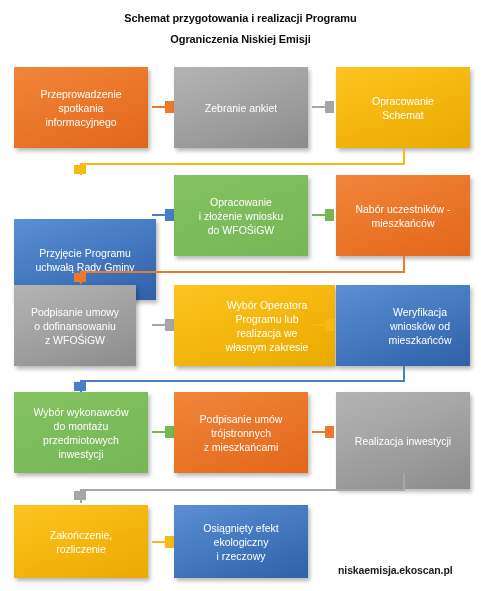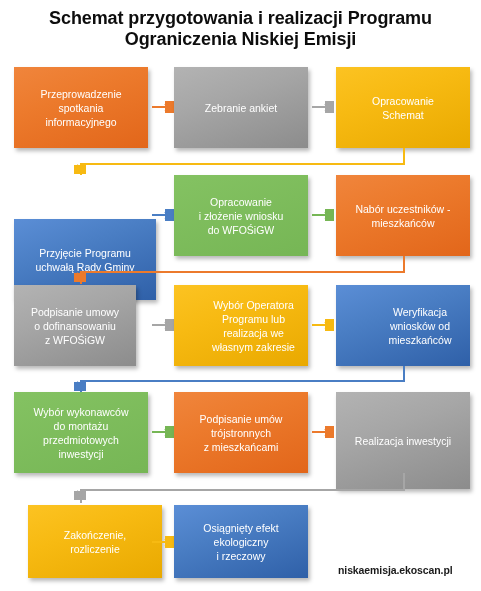--- a/index.html
+++ b/index.html
@@ -8,21 +8,21 @@
     background:#ffffff;
     font-family:"Liberation Sans", sans-serif;
     overflow:hidden;
   }
   #canvas{position:relative;width:481px;height:591px;}
 
   
   .title{
     position:absolute;left:0;top:8px;width:481px;
     text-align:center;
-    font-size:18px;font-weight:bold;color:#0d0d0d;
+    font-size:11px;font-weight:bold;color:#0d0d0d;
     line-height:21px;letter-spacing:-0.1px;
   }
   .title span{display:block;}
 
   
   .box{
     position:absolute;
     display:flex;align-items:center;justify-content:center;
     text-align:center;
     color:#ffffff;
@@ -167,21 +167,21 @@
       <i>o dofinansowaniu</i>
       <i>z WFOŚiGW</i>
     </span>
   </div>
 
   <div class="hconn" style="left:152px;top:319px;width:21px;">
     <span class="ln" style="background:#a6a6a6;"></span>
     <span class="hd" style="background:#a6a6a6;"></span>
   </div>
 
-  <div class="box c-yellow" style="left:174px;top:285px;width:134px;height:81px;padding-left:31px;">
+  <div class="box c-yellow" style="left:174px;top:285px;width:161px;height:81px;padding-left:31px;">
     <span class="lbl">
       <i>Wybór Operatora</i>
       <i>Programu lub</i>
       <i>realizacja we</i>
       <i>własnym zakresie</i>
     </span>
   </div>
 
   <div class="hconn" style="left:312px;top:319px;width:21px;">
     <span class="ln" style="background:#f7ba12;"></span>
@@ -236,21 +236,21 @@
     </span>
   </div>
 
   <div class="elbow" style="left:0;top:0;">
     <span class="seg v1" style="left:403px;top:473px;height:18px;background:#a6a6a6;"></span>
     <span class="seg h" style="left:80px;top:489.4px;width:325px;background:#a6a6a6;"></span>
     <span class="seg v2" style="left:80px;top:489px;height:14px;background:#a6a6a6;"></span>
     <span class="ah" style="left:74px;top:491px;background:#a6a6a6;"></span>
   </div>
 
-  <div class="box c-yellow" style="left:14px;top:505px;width:134px;height:73px;margin-left:14px;">
+  <div class="box c-yellow" style="left:14px;top:505px;width:134px;height:73px;">
     <span class="lbl">
       <i>Zakończenie,</i>
       <i>rozliczenie</i>
     </span>
   </div>
 
   <div class="hconn" style="left:152px;top:536px;width:21px;">
     <span class="ln" style="background:#f7ba12;"></span>
     <span class="hd" style="background:#f7ba12;"></span>
   </div>

